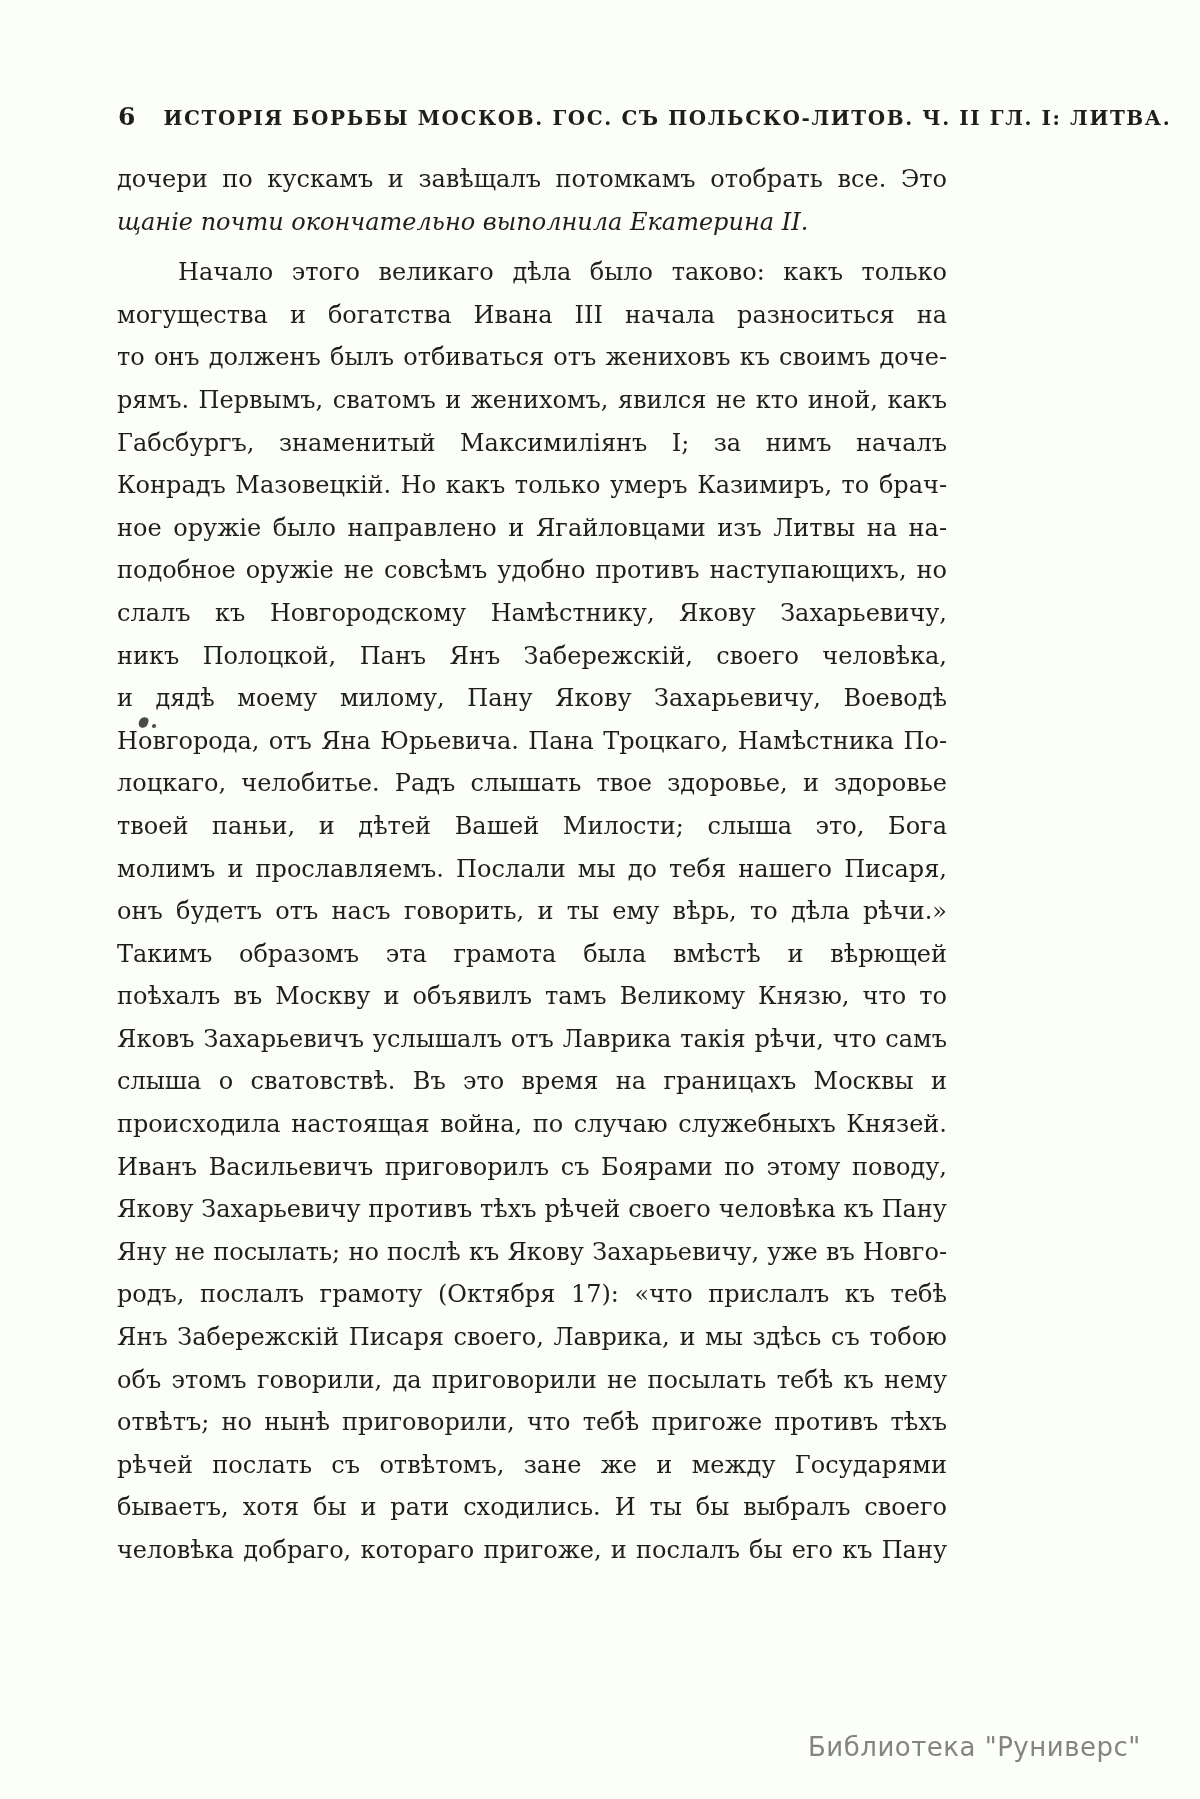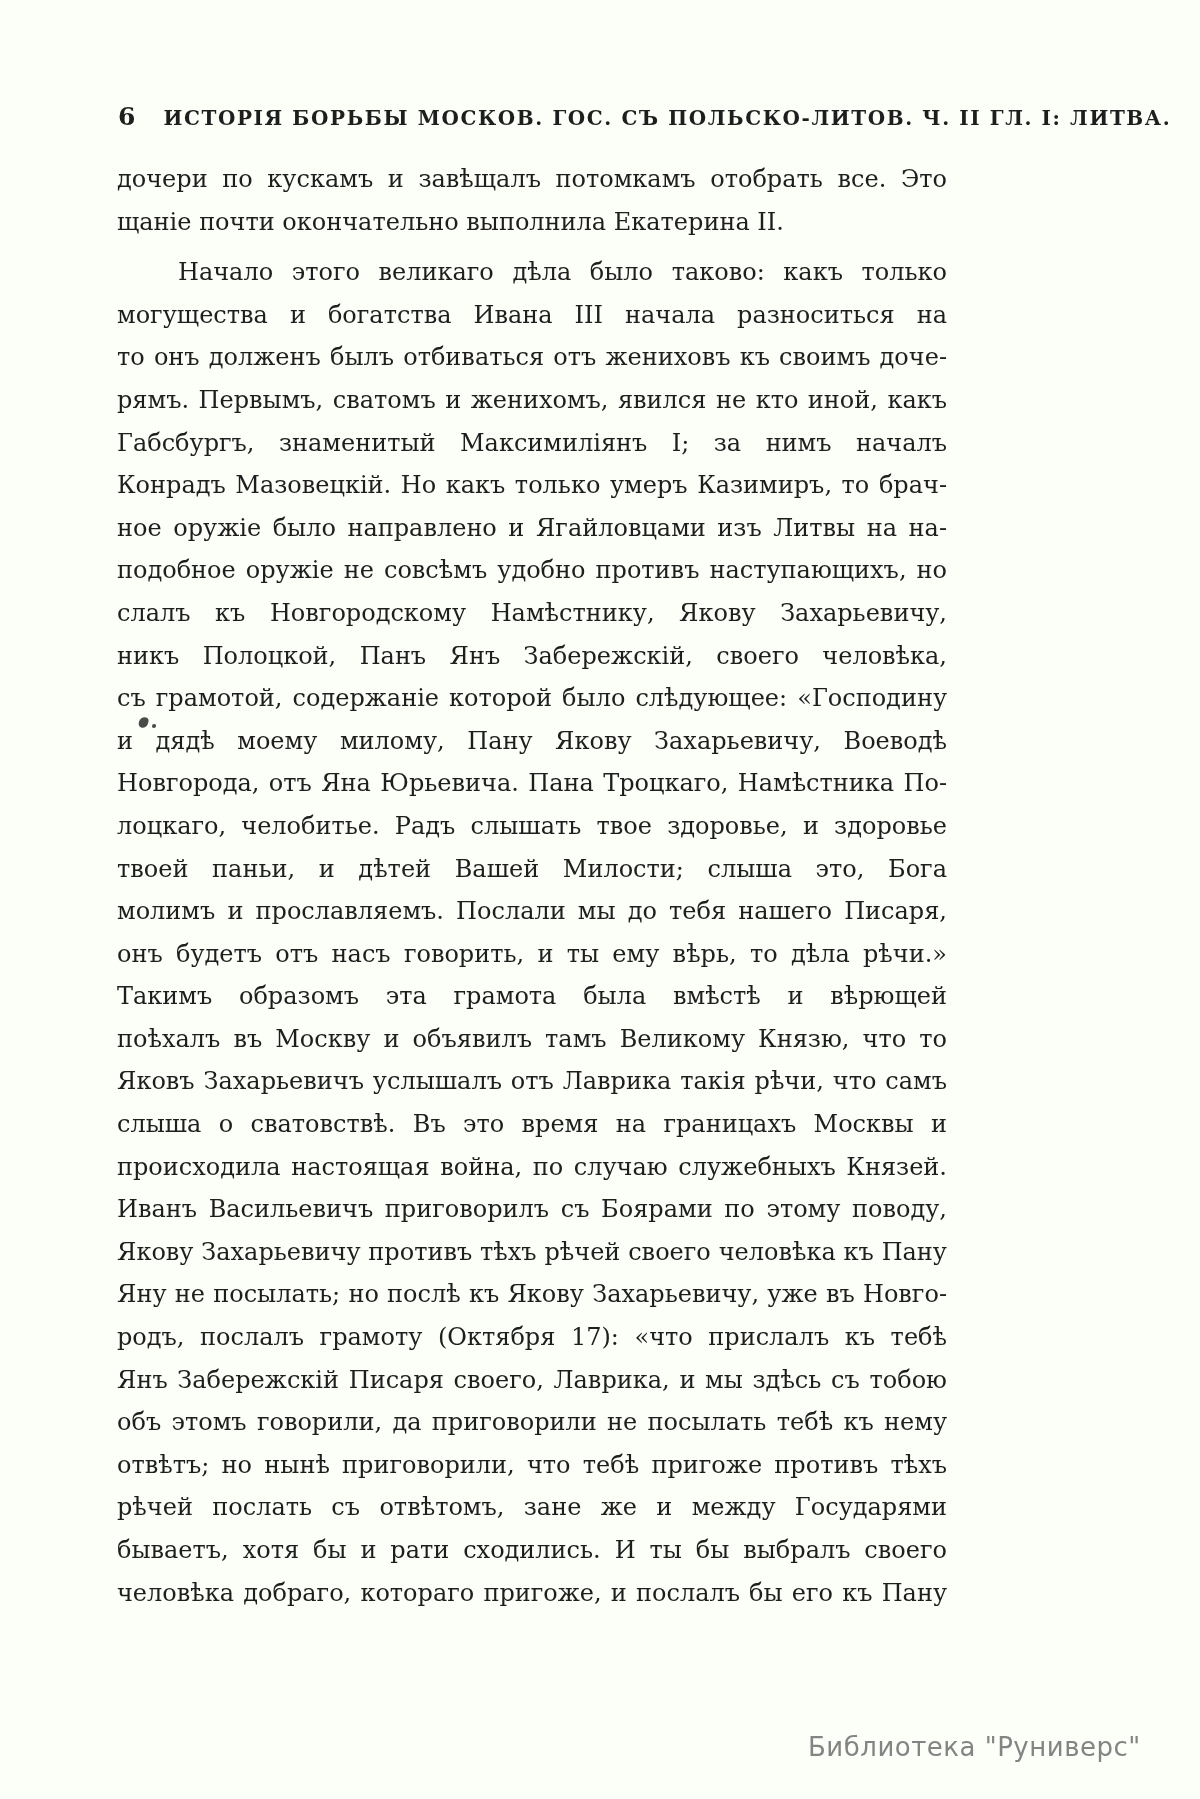--- a/index.html
+++ b/index.html
@@ -50,20 +50,21 @@
   .para + .para { margin-top: 8px; }
   .line {
     text-align: justify;
     text-align-last: justify;
     -moz-text-align-last: justify;
     height: 42.6px;
     overflow: hidden;
   }
   .line.flush {
     text-align-last: left;
+    font-style: italic;
     -moz-text-align-last: left;
   }
   .para.indent .line:first-child {
     text-indent: 61px;
   }
   .watermark {
     position: absolute;
     left: 808px;
     top: 1732px;
     font-family: "DejaVu Sans", sans-serif;
@@ -99,21 +100,20 @@
         <div class="line">Начало этого великаго дѣла было таково: какъ только слава,</div>
         <div class="line">могущества и богатства Ивана III начала разноситься на Западѣ,</div>
         <div class="line">то онъ долженъ былъ отбиваться отъ жениховъ къ своимъ доче-</div>
         <div class="line">рямъ. Первымъ, сватомъ и женихомъ, явился не кто иной, какъ</div>
         <div class="line">Габсбургъ, знаменитый Максимиліянъ I; за нимъ началъ сватовство</div>
         <div class="line">Конрадъ Мазовецкій. Но какъ только умеръ Казимиръ, то брач-</div>
         <div class="line">ное оружіе было направлено и Ягайловцами изъ Литвы на на-</div>
         <div class="line">подобное оружіе не совсѣмъ удобно противъ наступающихъ, но</div>
         <div class="line">слалъ къ Новгородскому Намѣстнику, Якову Захарьевичу, Намѣст-</div>
         <div class="line">никъ Полоцкой, Панъ Янъ Забережскій, своего человѣка, Лаврика,</div>
-        <div class="line">съ грамотой, содержаніе которой было слѣдующее: «Господину</div>
         <div class="line">и дядѣ моему милому, Пану Якову Захарьевичу, Воеводѣ Великаго</div>
         <div class="line">Новгорода, отъ Яна Юрьевича. Пана Троцкаго, Намѣстника По-</div>
         <div class="line">лоцкаго, челобитье. Радъ слышать твое здоровье, и здоровье</div>
         <div class="line">твоей паньи, и дѣтей Вашей Милости; слыша это, Бога милостиваго</div>
         <div class="line">молимъ и прославляемъ. Послали мы до тебя нашего Писаря, Ла-</div>
         <div class="line">онъ будетъ отъ насъ говорить, и ты ему вѣрь, то дѣла рѣчи.»</div>
         <div class="line">Такимъ образомъ эта грамота была вмѣстѣ и вѣрющей грамотой.</div>
         <div class="line">поѣхалъ въ Москву и объявилъ тамъ Великому Князю, что то</div>
         <div class="line">Яковъ Захарьевичъ услышалъ отъ Лаврика такія рѣчи, что самъ</div>
         <div class="line">слыша о сватовствѣ. Въ это время на границахъ Москвы и Литвы</div>

